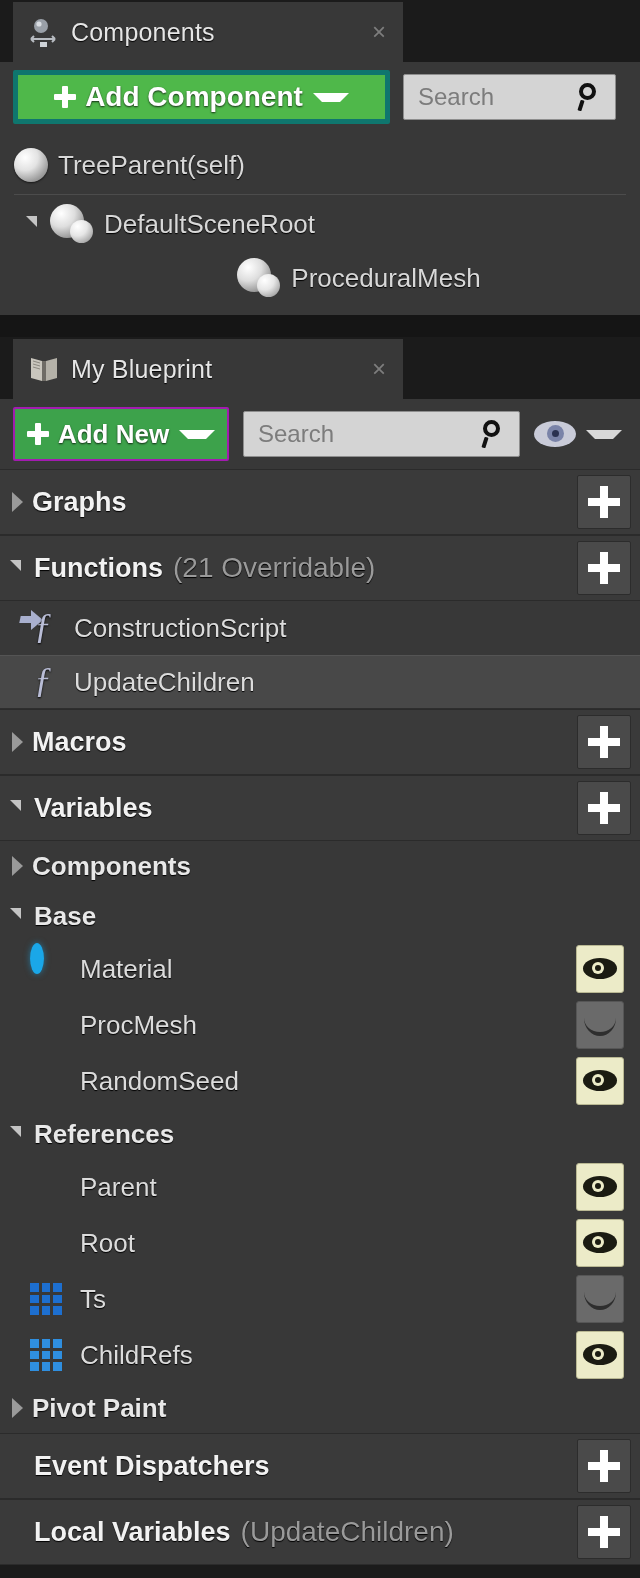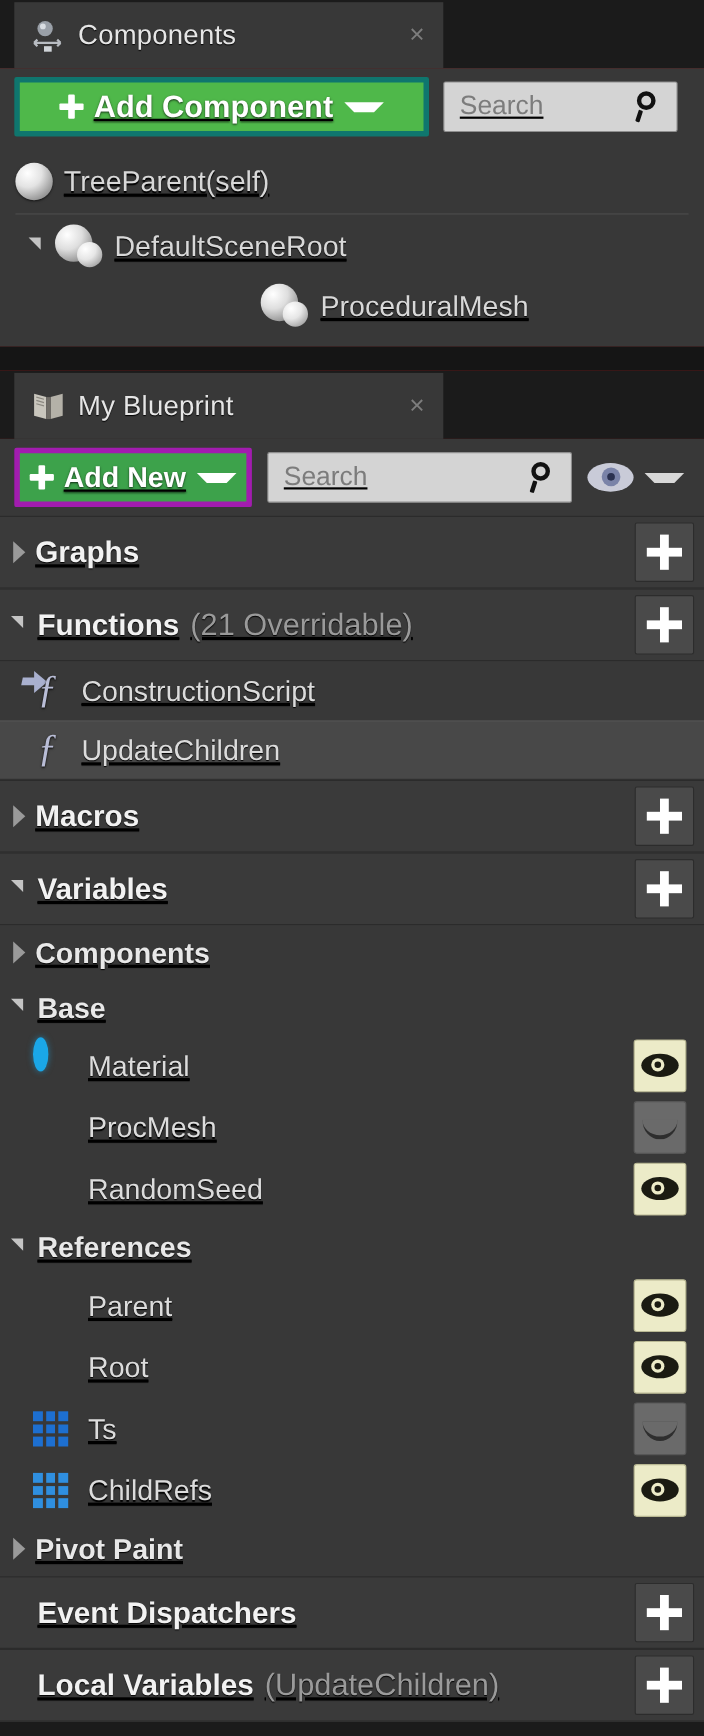--- a/index.html
+++ b/index.html
@@ -1,21 +1,21 @@
 <!DOCTYPE html>
 <html><head>
 <meta charset="utf-8">
 <style>
   html,body{margin:0;padding:0;background:#1b1b1b;}
   body{
     width:640px;height:1578px;overflow:hidden;
     font-family:"Liberation Sans", sans-serif;
     -webkit-font-smoothing:antialiased;
   }
-  .app{position:relative;width:640px;height:1326px;background:#b91c1c;text-decoration:underline;}
+  .app{position:relative;width:640px;height:1326px;background:#701a75;}
 
   
   .panel{background:#383838;}
   .tabstrip{height:62px;background:#1b1b1b;position:relative;}
   .tab{
     position:absolute;left:13px;top:2px;height:60px;width:390px;
     background:#383838;
     display:flex;align-items:center;
     box-sizing:border-box;padding:0 12px 0 14px;
   }
@@ -34,21 +34,21 @@
   .btn-green{
     display:flex;align-items:center;justify-content:center;
     height:54px;border-radius:2px;box-sizing:border-box;
     color:#ffffff;font-weight:bold;text-shadow:0 1px 2px rgba(0,0,0,.75);
     cursor:pointer;white-space:nowrap;
   }
   .btn-addcomp{
     width:377px;background:#4fb84a;border:5px solid #0f766e;font-size:28px;
   }
   .btn-addnew{
-    width:216px;background:#3da24b;border:5px solid #a21caf;font-size:26px;
+    width:216px;background:#3da24b;border:2px solid #a21caf;font-size:26px;
   }
   .plusglyph{
     display:inline-block;width:22px;height:22px;position:relative;margin-right:9px;flex:0 0 22px;
   }
   .plusglyph:before,.plusglyph:after{
     content:"";position:absolute;background:#fff;border-radius:1px;
   }
   .plusglyph:before{left:8px;top:0;width:6px;height:22px;}
   .plusglyph:after{left:0;top:8px;width:22px;height:6px;}
   .caret-down{

